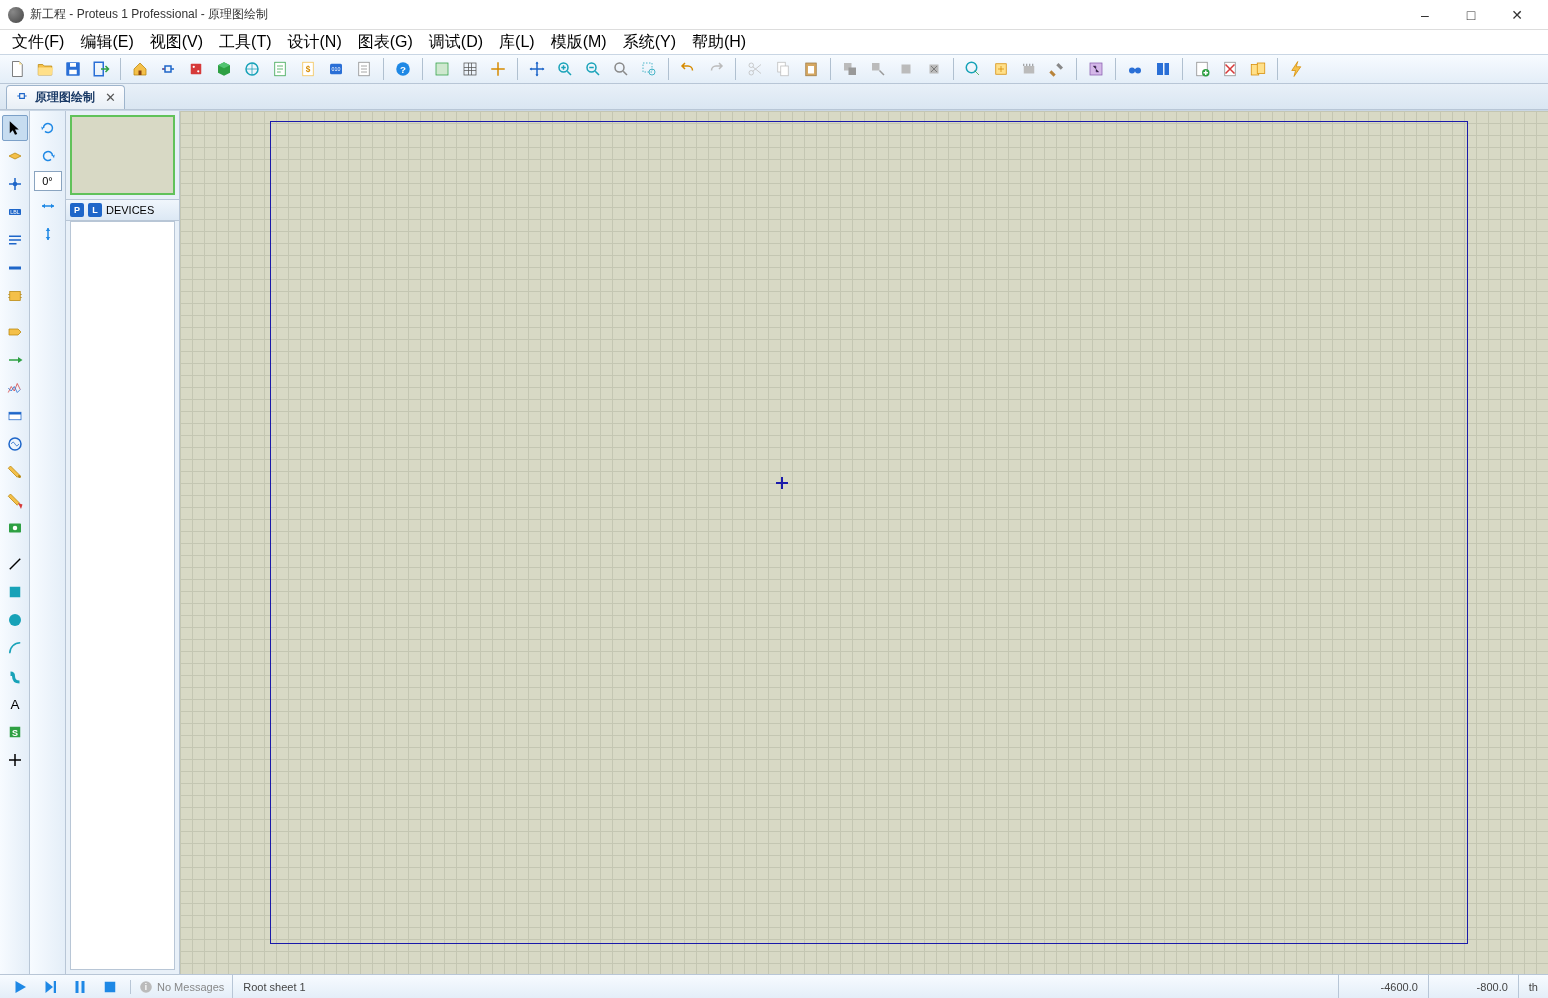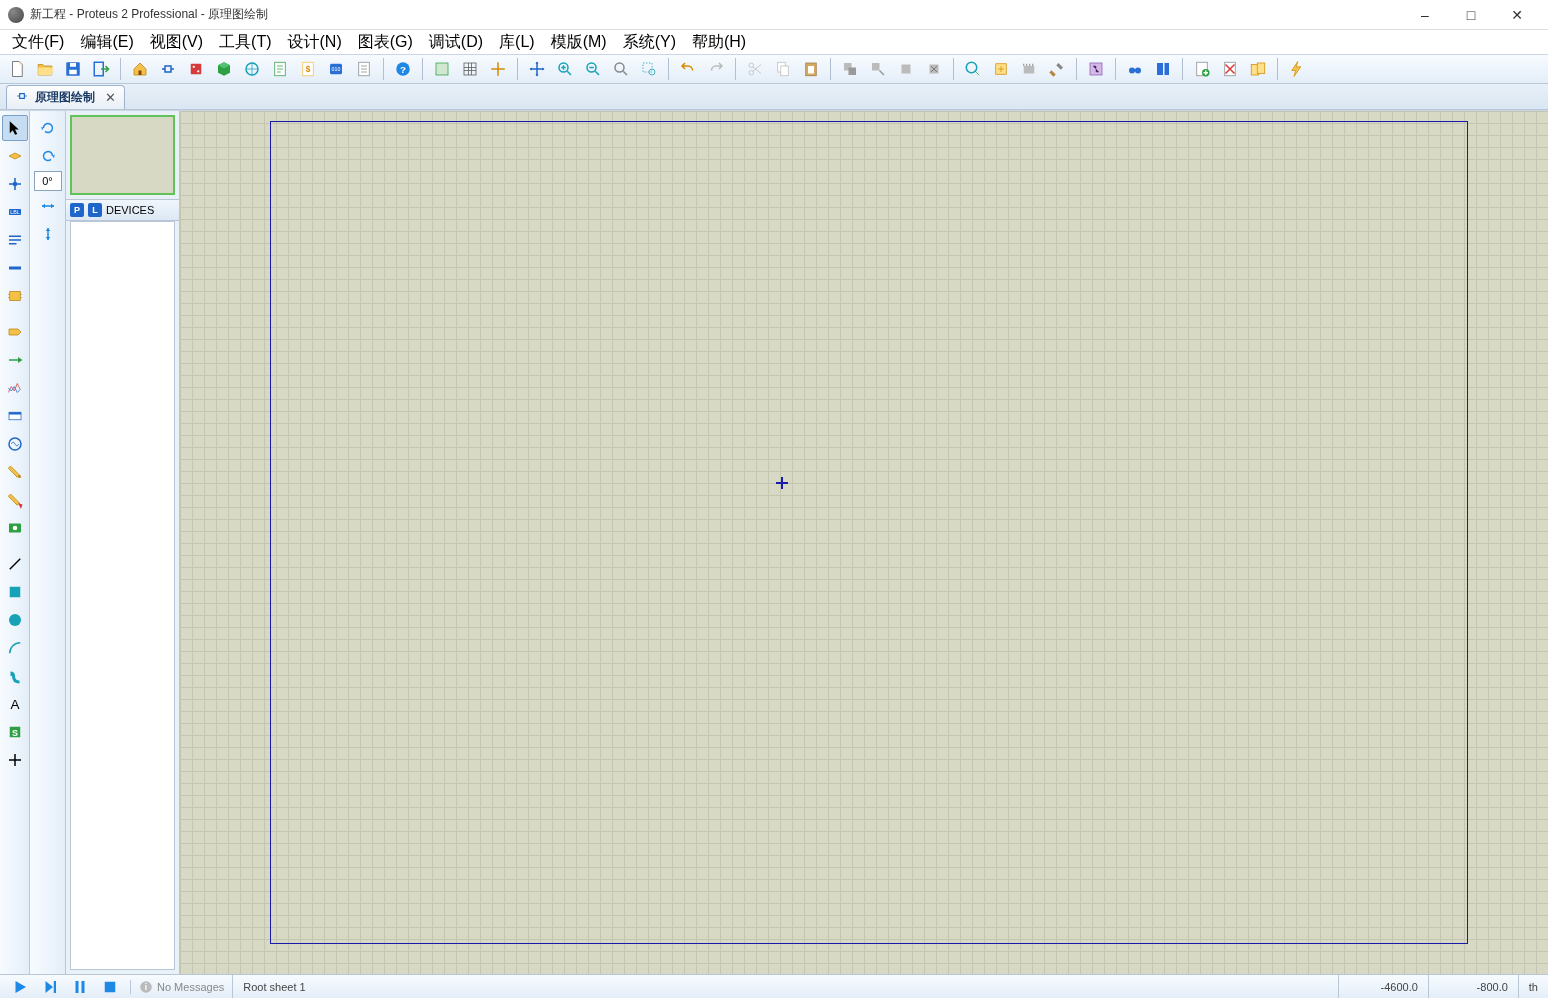--- a/index.html
+++ b/index.html
@@ -76,21 +76,21 @@
 .statusbar .msg { display:flex; align-items:center; gap:4px; padding:0 8px; border-left:1px solid #b8c6d6; color:#888; }
 .statusbar .cell { padding:4px 10px; border-left:1px solid #b8c6d6; height:100%; display:flex; align-items:center; }
 .statusbar .coord { min-width:90px; text-align:left; justify-content:flex-end; }
 .statusbar .spacer { flex:1; }
 </style>
 </head>
 <body>
 
 <div class="titlebar">
   <span class="app-icon"></span>
-  <span class="title">新工程 - Proteus 2 Professional - 原理图绘制</span>
+  <span class="title">新工程 - Proteus 1 Professional - 原理图绘制</span>
   <div class="winbtn">–</div>
   <div class="winbtn">□</div>
   <div class="winbtn close">✕</div>
 </div>
 
 <div class="menubar">
   <div class="mitem">文件(F)</div>
   <div class="mitem">编辑(E)</div>
   <div class="mitem">视图(V)</div>
   <div class="mitem">工具(T)</div>

